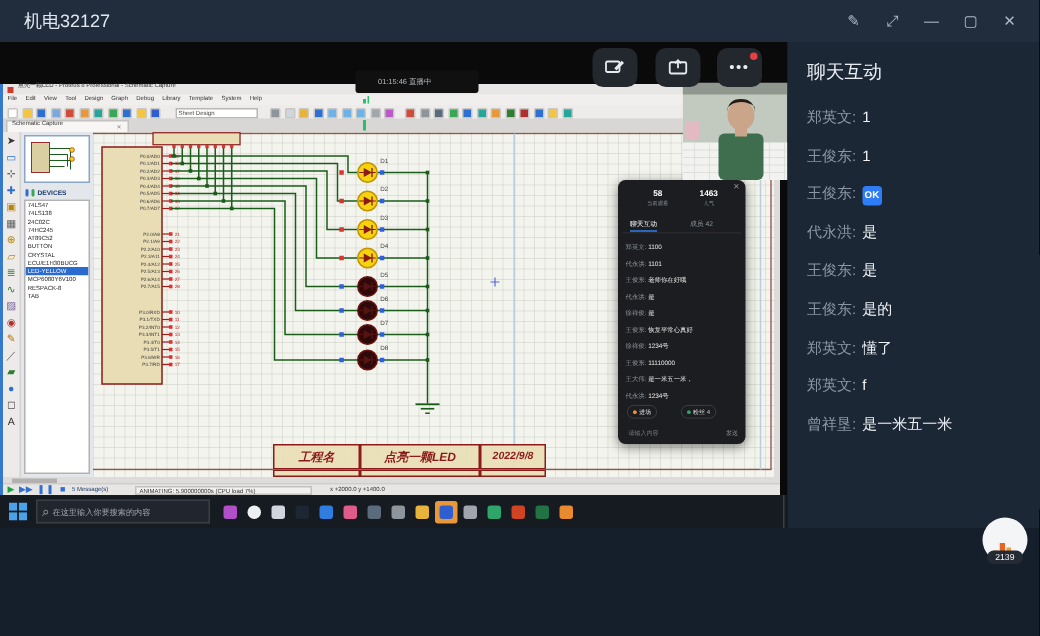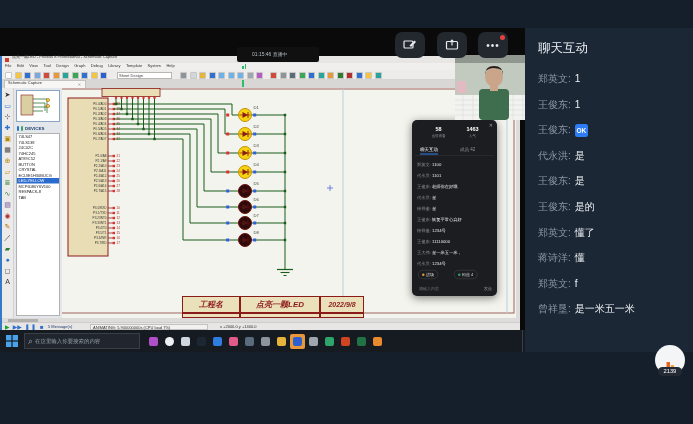--- a/index.html
+++ b/index.html
@@ -114,20 +114,30 @@
             color:#fff;font-size:8px;transform-origin:center;display:flex;align-items:center;justify-content:center}
   .hot-pill span{transform:scale(.72)}
   
   .footer{position:absolute;left:0;top:352px;width:693px;height:72px;background:#151f2c}
 </style>
 </head>
 <body>
 
 <div id="root">
 
+  <div class="titlebar">
+    <span class="app-title">机电32127</span>
+    <div class="win-controls">
+      <span class="wc">✎</span>
+      <span class="wc">⤢</span>
+      <span class="wc">—</span>
+      <span class="wc">▢</span>
+      <span class="wc">✕</span>
+    </div>
+  </div>
 
   <div class="share">
 
     <div class="live-pill">
       <span class="live-ico"><span style="height:3px"></span><span style="height:5px"></span><span style="height:7px"></span></span>
       <span class="live-txt">01:15:46 直播中</span>
     </div>
 
     <div class="fbtn" style="left:395px">
       <svg width="14" height="12" viewBox="0 0 14 12">
@@ -668,24 +678,20 @@
         </div>
         <div class="msg">
           <span class="mname">王俊东:</span>
           <span class="mtext">是的</span>
         </div>
         <div class="msg">
           <span class="mname">郑英文:</span>
           <span class="mtext">懂了</span>
         </div>
         <div class="msg">
-          <span class="mname">蒋诗洋:</span>
-          <span class="mtext">懂</span>
-        </div>
-        <div class="msg">
           <span class="mname">郑英文:</span>
           <span class="mtext">f</span>
         </div>
         <div class="msg">
           <span class="mname">曾祥垦:</span>
           <span class="mtext">是一米五一米</span>
         </div>
       </div>
   </aside>
 

